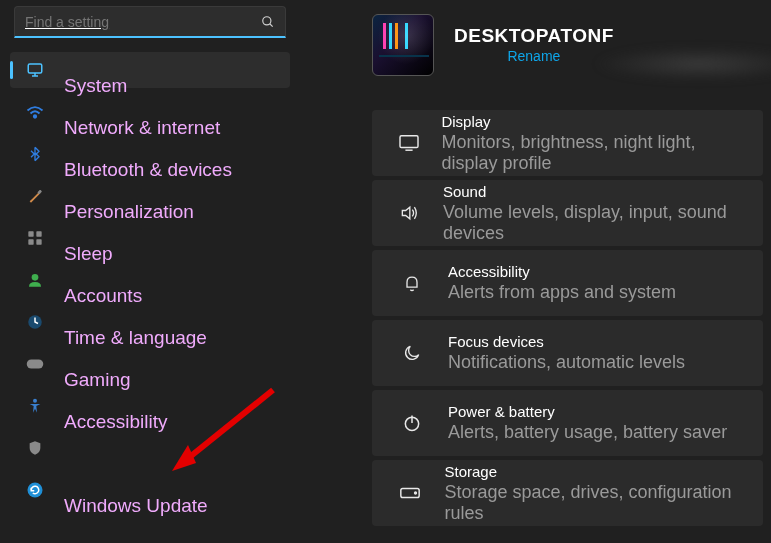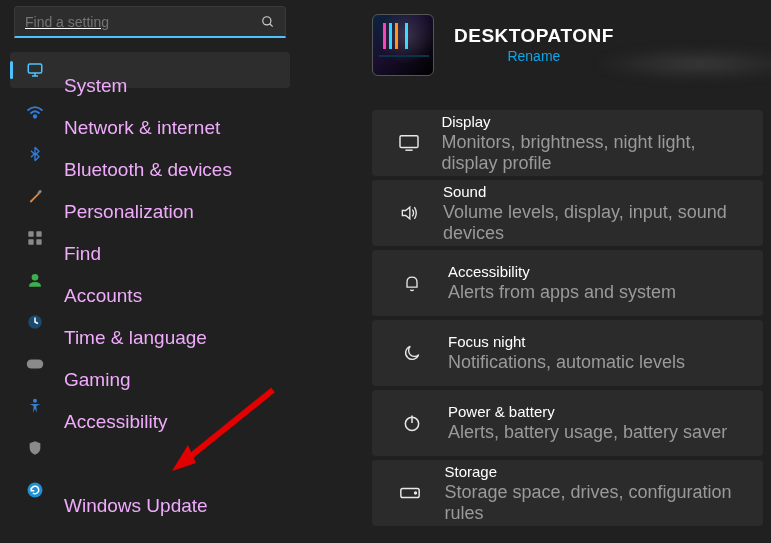--- a/index.html
+++ b/index.html
@@ -145,21 +145,21 @@
     </div>
     <div class="nav-item">
       <span class="nav-icon">
         <svg width="16" height="16" viewBox="0 0 24 24" fill="#8a8a8a">
             <rect x="2" y="2" width="8" height="8" rx="1"></rect>
             <rect x="14" y="2" width="8" height="8" rx="1"></rect>
             <rect x="2" y="14" width="8" height="8" rx="1"></rect>
             <rect x="14" y="14" width="8" height="8" rx="1"></rect>
           </svg>
       </span>
-      <span class="nav-label">Find</span>
+      <span class="nav-label">Sleep</span>
     </div>
     <div class="nav-item">
       <span class="nav-icon">
         <svg width="16" height="18" viewBox="0 0 24 24" fill="#3fae4e">
             <circle cx="12" cy="8" r="5"></circle>
             <path d="M3 22 Q3 15 12 15 Q21 15 21 22 Z"></path>
           </svg>
       </span>
       <span class="nav-label">Accounts</span>
     </div>
@@ -259,21 +259,21 @@
         <div class="card-sub">Alerts from apps and system</div>
       </div>
     </div>
     <div class="card">
       <span class="card-icon">
         <svg width="20" height="20" viewBox="0 0 24 24" fill="none" stroke="currentColor" stroke-width="1.6">
             <path d="M20 14 A8 8 0 1 1 10 4 A6 6 0 0 0 20 14 Z"></path>
           </svg>
       </span>
       <div class="card-text">
-        <div class="card-title">Focus night</div>
+        <div class="card-title">Focus devices</div>
         <div class="card-sub">Notifications, automatic levels</div>
       </div>
     </div>
     <div class="card">
       <span class="card-icon">
         <svg width="20" height="20" viewBox="0 0 24 24" fill="none" stroke="currentColor" stroke-width="1.8">
             <circle cx="12" cy="13" r="8"></circle>
             <line x1="12" y1="3" x2="12" y2="12"></line>
           </svg>
       </span>

